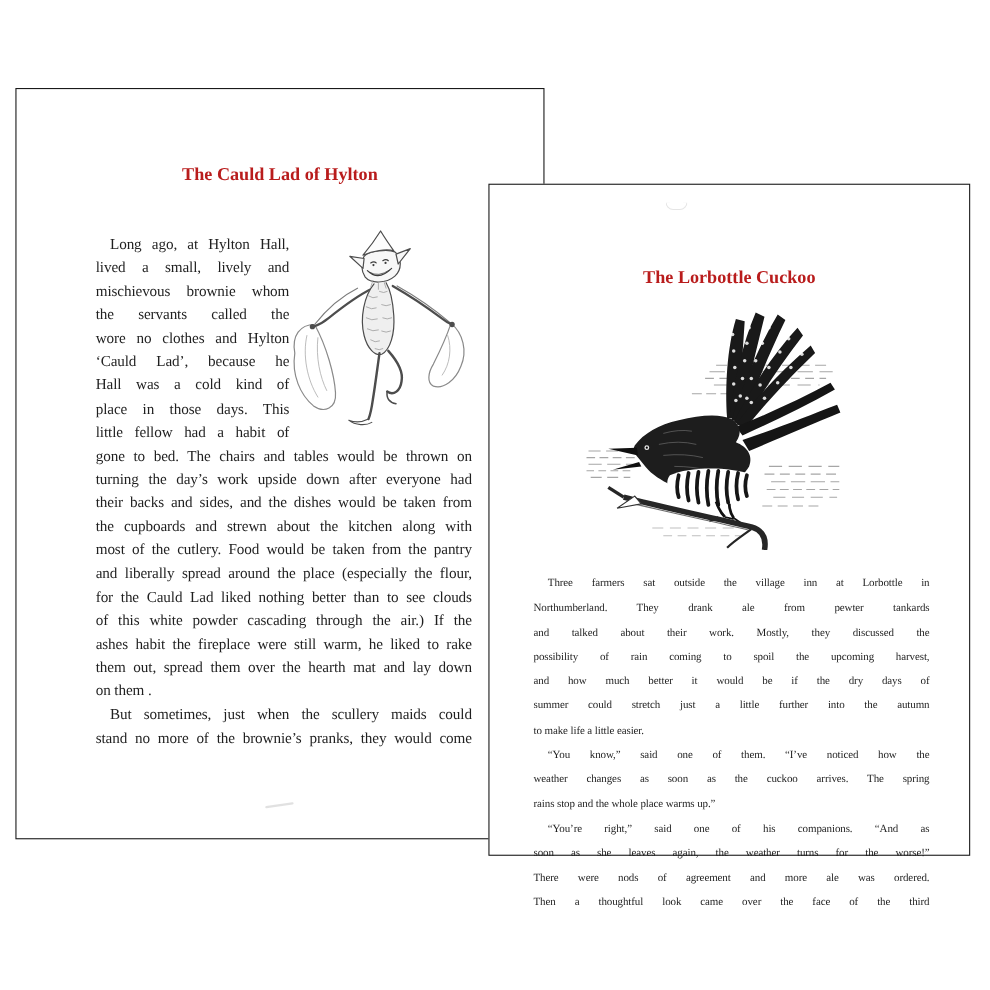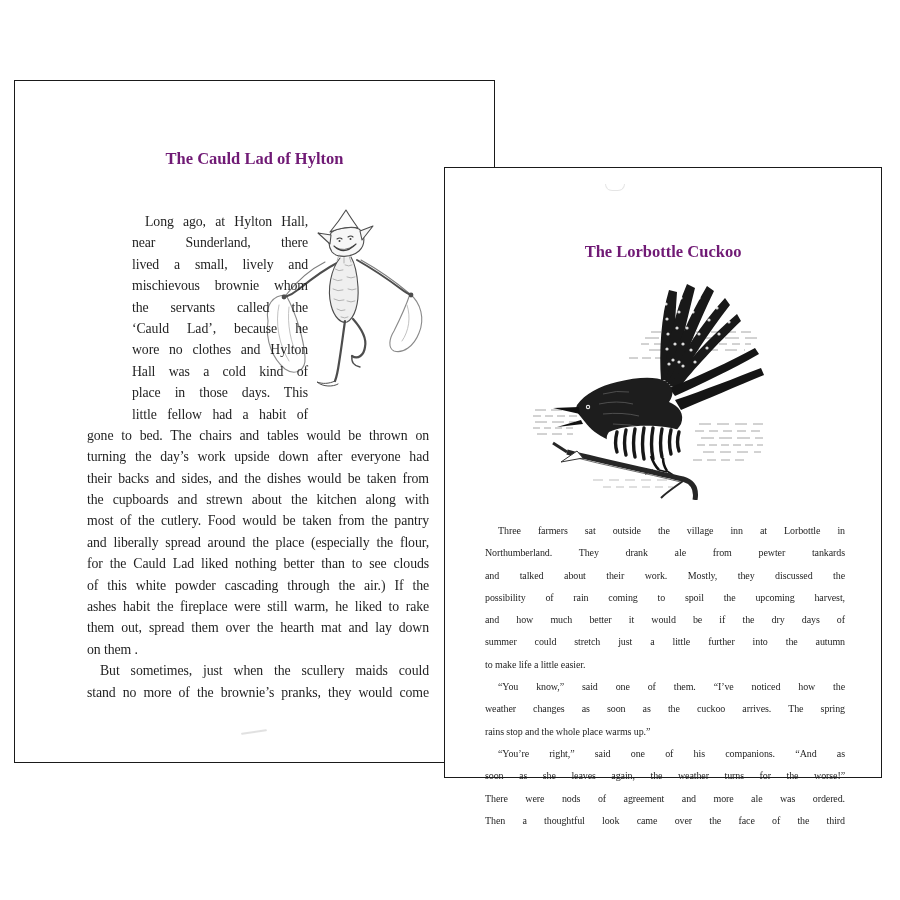--- a/index.html
+++ b/index.html
@@ -9,35 +9,35 @@
     font-family:"Liberation Serif","DejaVu Serif",serif;
   }
   .page{
     position:absolute;background:#ffffff;
     border:1px solid #1a1a1a;box-sizing:border-box;
   }
   .page-left{left:14px;top:80px;width:481px;height:683px;z-index:1;}
   .page-right{left:444px;top:167px;width:438px;height:611px;z-index:2;}
   .title{
     position:absolute;left:0;right:0;text-align:center;
-    font-weight:bold;font-size:16.5px;color:#701a75;line-height:20px;
+    font-weight:bold;font-size:16.5px;color:#b91c1c;line-height:20px;
   }
   .page-left .title{top:68px;}
   .page-right .title{top:74px;}
   .text{position:absolute;color:#1f1f1f;}
   .text-left{left:72px;top:130px;width:342px;font-size:13.8px;}
   .text-left .line{line-height:21.4px;height:21.4px;}
   .text-right{left:40px;top:352px;width:360px;font-size:10px;}
   .text-right .line{line-height:22.3px;height:22.3px;}
   .line{
     text-align:justify;text-align-last:justify;
     white-space:nowrap;letter-spacing:-0.1px;overflow:visible;
   }
   .line.lastline{text-align-last:left;}
-  .line.narrow{width:176px;margin-left:45px;}
+  .line.narrow{width:176px;}
   .line.indent{padding-left:13px;box-sizing:border-box;}
   .imp-svg{position:absolute;left:246px;top:124px;width:196px;height:192px;}
   .cuckoo-svg{position:absolute;left:88px;top:106px;width:234px;height:226px;}
   .smudge{position:absolute;}
   .smudge-left{
     left:226px;top:650px;width:26px;height:2px;background:#c4c4c4;
     opacity:.5;border-radius:2px;transform:rotate(-8deg);
   }
   .smudge-right{
     left:160px;top:16px;width:18px;height:6px;background:none;
@@ -104,26 +104,25 @@
         <path d="M78,50 l-2,6"></path>
           <path d="M83,52 l0,6"></path>
           <path d="M88,51 l2,6"></path>
       </g>
     </g>
   </svg>
 
   <div class="smudge smudge-left"></div>
   <div class="text text-left" id="leftText">
       <div class="line indent narrow">Long ago, at Hylton Hall,</div>
-      <div class="line narrow">near Sunderland, there</div>
       <div class="line narrow">lived a small, lively and</div>
       <div class="line narrow">mischievous brownie whom</div>
       <div class="line narrow">the servants called the</div>
+      <div class="line narrow">wore no clothes and Hylton</div>
       <div class="line narrow">‘Cauld Lad’, because he</div>
-      <div class="line narrow">wore no clothes and Hylton</div>
       <div class="line narrow">Hall was a cold kind of</div>
       <div class="line narrow">place in those days. This</div>
       <div class="line narrow">little fellow had a habit of</div>
       <div class="line">gone to bed. The chairs and tables would be thrown on</div>
       <div class="line">turning the day’s work upside down after everyone had</div>
       <div class="line">their backs and sides, and the dishes would be taken from</div>
       <div class="line">the cupboards and strewn about the kitchen along with</div>
       <div class="line">most of the cutlery. Food would be taken from the pantry</div>
       <div class="line">and liberally spread around the place (especially the flour,</div>
       <div class="line">for the Cauld Lad liked nothing better than to see clouds</div>

